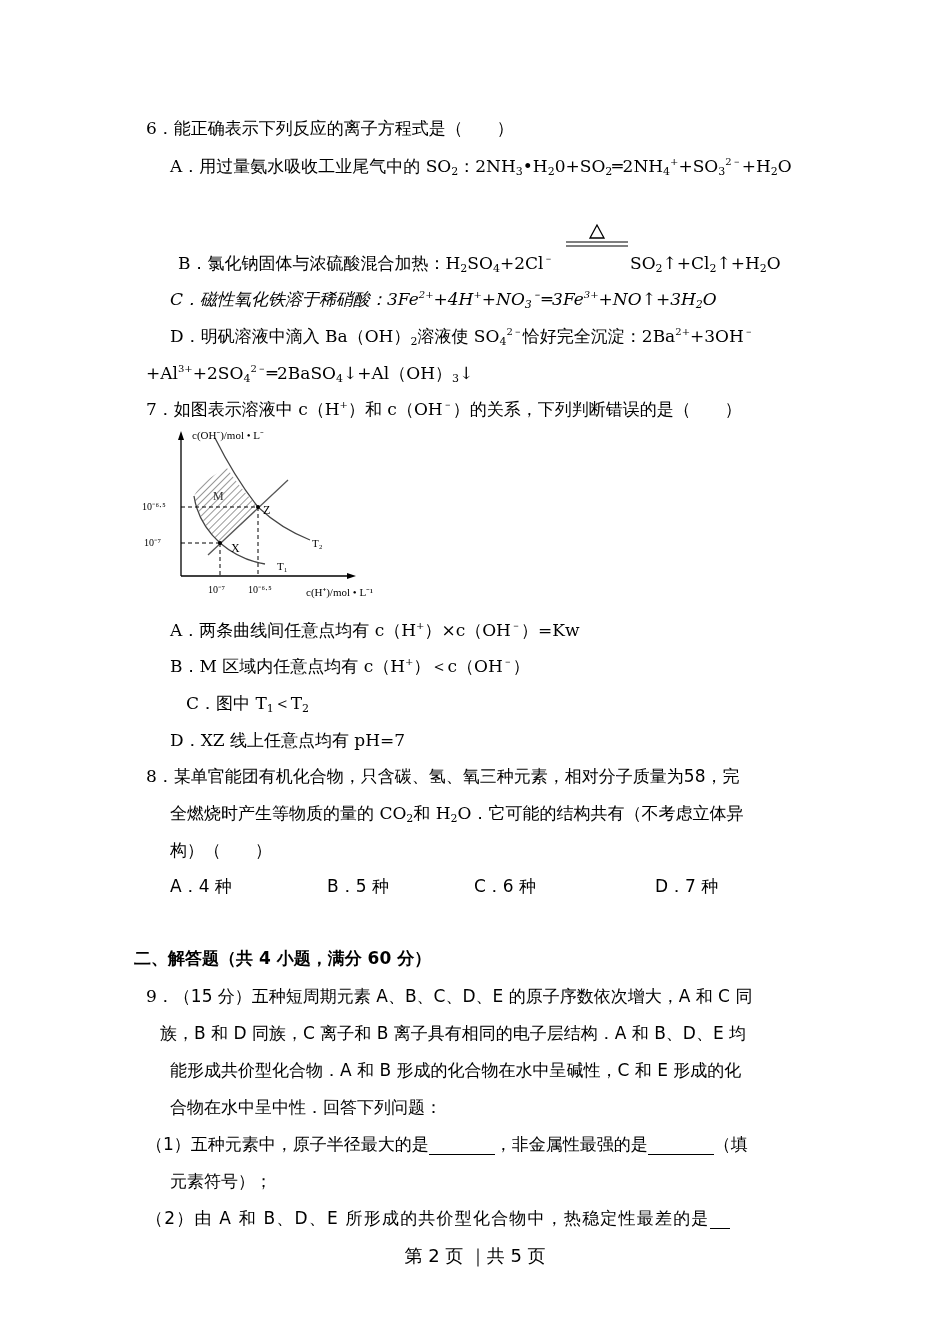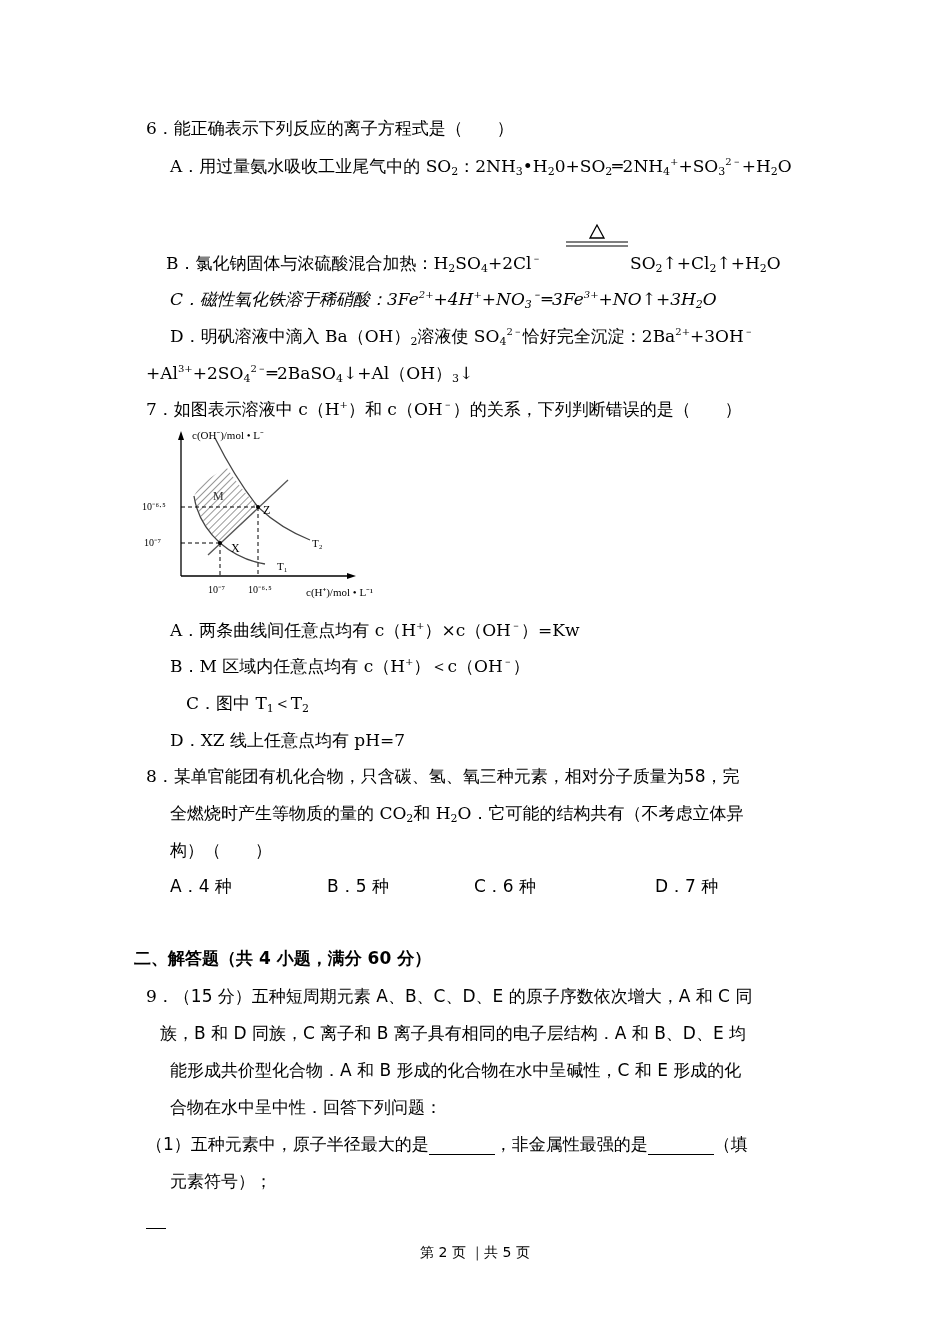--- a/index.html
+++ b/index.html
@@ -4,42 +4,42 @@
 <style>
   html, body { margin: 0; padding: 0; background: #ffffff; }
   body { width: 950px; height: 1344px; position: relative; overflow: hidden;
          font-family: "DejaVu Serif", "Liberation Serif", serif; color: #000; }
   .line { position: absolute; font-size: 17px; line-height: 22px; white-space: nowrap; }
   .cn { font-family: "DejaVu Sans", sans-serif; }
   sub { font-size: 11px; vertical-align: -3px; line-height: 0; }
   sup { font-size: 10px; vertical-align: 7px; line-height: 0; }
   .bold { font-weight: bold; }
   .blank { display: inline-block; border-bottom: 1px solid #000; height: 18px; vertical-align: bottom; }
-  .footer { position: absolute; left: 0; width: 950px; top: 1244px; text-align: center; font-size: 14px; }
+  .footer { position: absolute; left: 0; width: 950px; top: 1244px; text-align: center; font-size: 18px; }
   .heatsign { position: absolute; left: 566px; top: 222px; width: 62px; height: 30px; }
   .diagram { position: absolute; left: 140px; top: 428px; width: 240px; height: 176px; }
   .diagram text { font-family: "Liberation Serif", serif; }
 </style>
 </head>
 <body>
 
 <div class="line" style="left:146px; top:117px;">
   <span>6．</span><span class="cn">能正确表示下列反应的离子方程式是（　　）</span>
 </div>
 
 <div class="line" style="left:170px; top:155px;">
   <span>A．</span><span class="cn">用过量氨水吸收工业尾气中的</span> SO<sub>2</sub>：2NH<sub>3</sub>•H<sub>2</sub>0+SO<sub>2</sub>═2NH<sub>4</sub><sup>+</sup>+SO<sub>3</sub><sup>2－</sup>+H<sub>2</sub>O
 </div>
 
 <svg class="heatsign" viewBox="0 0 62 30">
   <polygon points="31,3 24,16 38,16" fill="none" stroke="#000" stroke-width="1.3"></polygon>
   <line x1="0" y1="20" x2="62" y2="20" stroke="#000" stroke-width="1.2"></line>
   <line x1="0" y1="24" x2="62" y2="24" stroke="#000" stroke-width="1.2"></line>
 </svg>
-<div class="line" style="left:166px; top:252px;">
+<div class="line" style="left:178px; top:252px;">
   <span>B．</span><span class="cn">氯化钠固体与浓硫酸混合加热：</span>H<sub>2</sub>SO<sub>4</sub>+2Cl<sup>－</sup>
 </div>
 <div class="line" style="left:630px; top:252px;">
   SO<sub>2</sub>↑+Cl<sub>2</sub>↑+H<sub>2</sub>O
 </div>
 
 <div class="line" style="left:170px; top:288px;font-style:italic;">
   <span>C．</span><span class="cn">磁性氧化铁溶于稀硝酸：</span>3Fe<sup>2+</sup>+4H<sup>+</sup>+NO<sub>3</sub><sup>－</sup>═3Fe<sup>3+</sup>+NO↑+3H<sub>2</sub>O
 </div>
 
@@ -128,16 +128,16 @@
 </div>
 <div class="line cn" style="left:160px; top:1022px;">族，B 和 D 同族，C 离子和 B 离子具有相同的电子层结构．A 和 B、D、E 均</div>
 <div class="line cn" style="left:170px; top:1059px;">能形成共价型化合物．A 和 B 形成的化合物在水中呈碱性，C 和 E 形成的化</div>
 <div class="line cn" style="left:170px; top:1096px;">合物在水中呈中性．回答下列问题：</div>
 
 <div class="line cn" style="left:146px; top:1133px;">
   <span>（1）五种元素中，原子半径最大的是</span><span class="blank" style="width:66px;"></span><span>，非金属性最强的是</span><span class="blank" style="width:66px;"></span><span>（填</span>
 </div>
 <div class="line cn" style="left:170px; top:1170px;">元素符号）；</div>
 <div class="line cn" style="left:146px; top:1207px; letter-spacing:1.2px;">
-  <span class="blank" style="width:20px;"></span>
+  <span>（2）由 A 和 B、D、E 所形成的共价型化合物中，热稳定性最差的是</span><span class="blank" style="width:20px;"></span>
 </div>
 
 <div class="footer cn">第 2 页 ｜共 5 页</div>
 
 </body></html>

